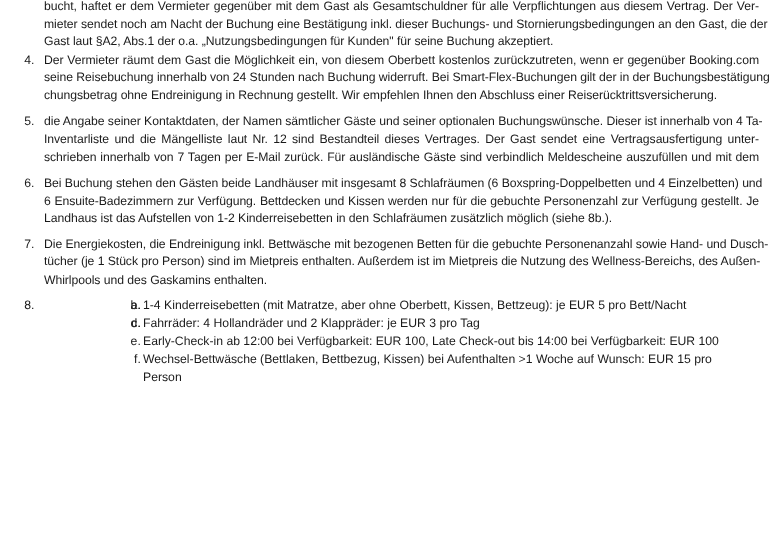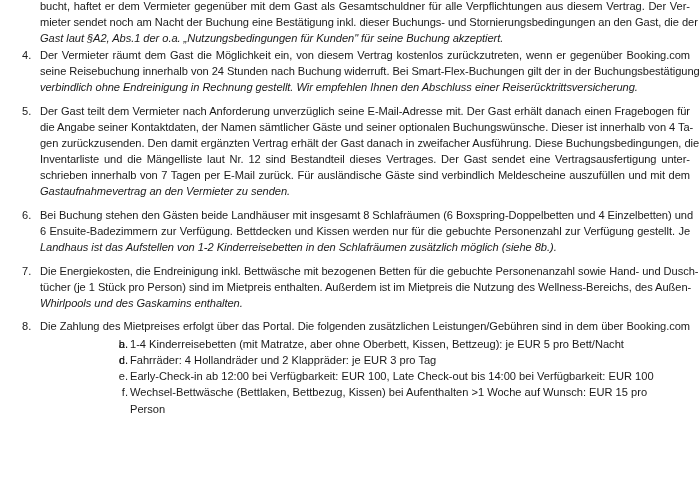--- a/index.html
+++ b/index.html
@@ -95,56 +95,52 @@
   .line {
     display: block;
     text-align: justify;
     text-align-last: justify;
     white-space: nowrap;
   }
   .line.free {
     text-align: left;
     text-align-last: left;
     white-space: normal;
-    font-style: italic;
   }
 </style>
 </head>
 <body>
 
 <div class="page">
 
   <div class="cont-block">
     <p class="para last">
       <span class="line">bucht, haftet er dem Vermieter gegenüber mit dem Gast als Gesamtschuldner für alle Verpflichtungen aus diesem Vertrag. Der Ver-</span>
       <span class="line">mieter sendet noch am Nacht der Buchung eine Bestätigung inkl. dieser Buchungs- und Stornierungsbedingungen an den Gast, die der</span>
       <span class="line free">Gast laut §A2, Abs.1 der o.a. „Nutzungsbedingungen für Kunden" für seine Buchung akzeptiert.</span>
     </p>
   </div>
 
   <div class="num-list">
 
     <div class="num-item">
       <span class="num-marker">4.</span>
       <p class="para last">
-        <span class="line">Der Vermieter räumt dem Gast die Möglichkeit ein, von diesem Vertrag kostenlos zurückzutreten, wenn er gegenüber Booking.com</span>
+        <span class="line">Der Vermieter räumt dem Gast die Möglichkeit ein, von diesem Oberbett kostenlos zurückzutreten, wenn er gegenüber Booking.com</span>
         <span class="line">seine Reisebuchung innerhalb von 24 Stunden nach Buchung widerruft. Bei Smart-Flex-Buchungen gilt der in der Buchungsbestätigung</span>
-        <span class="line free">verbindlich ohne Endreinigung in Rechnung gestellt. Wir empfehlen Ihnen den Abschluss einer Reiserücktrittsversicherung.</span>
+        <span class="line free">chungsbetrag ohne Endreinigung in Rechnung gestellt. Wir empfehlen Ihnen den Abschluss einer Reiserücktrittsversicherung.</span>
       </p>
     </div>
 
     <div class="num-item">
       <span class="num-marker">5.</span>
       <p class="para last">
-        <span class="line">Der Gast teilt dem Vermieter nach Anforderung unverzüglich seine E-Mail-Adresse mit. Der Gast erhält danach einen Fragebogen für</span>
         <span class="line">die Angabe seiner Kontaktdaten, der Namen sämtlicher Gäste und seiner optionalen Buchungswünsche. Dieser ist innerhalb von 4 Ta-</span>
-        <span class="line">gen zurückzusenden. Den damit ergänzten Vertrag erhält der Gast danach in zweifacher Ausführung. Diese Buchungsbedingungen, die</span>
         <span class="line">Inventarliste und die Mängelliste laut Nr. 12 sind Bestandteil dieses Vertrages. Der Gast sendet eine Vertragsausfertigung unter-</span>
         <span class="line">schrieben innerhalb von 7 Tagen per E-Mail zurück. Für ausländische Gäste sind verbindlich Meldescheine auszufüllen und mit dem</span>
-        <span class="line free">Gastaufnahmevertrag an den Vermieter zu senden.</span>
       </p>
     </div>
 
     <div class="num-item">
       <span class="num-marker">6.</span>
       <p class="para last">
         <span class="line">Bei Buchung stehen den Gästen beide Landhäuser mit insgesamt 8 Schlafräumen (6 Boxspring-Doppelbetten und 4 Einzelbetten) und</span>
         <span class="line">6 Ensuite-Badezimmern zur Verfügung. Bettdecken und Kissen werden nur für die gebuchte Personenzahl zur Verfügung gestellt. Je</span>
         <span class="line free">Landhaus ist das Aufstellen von 1-2 Kinderreisebetten in den Schlafräumen zusätzlich möglich (siehe 8b.).</span>
       </p>
@@ -155,21 +151,20 @@
       <p class="para last">
         <span class="line">Die Energiekosten, die Endreinigung inkl. Bettwäsche mit bezogenen Betten für die gebuchte Personenanzahl sowie Hand- und Dusch-</span>
         <span class="line">tücher (je 1 Stück pro Person) sind im Mietpreis enthalten. Außerdem ist im Mietpreis die Nutzung des Wellness-Bereichs, des Außen-</span>
         <span class="line free">Whirlpools und des Gaskamins enthalten.</span>
       </p>
     </div>
 
     <div class="num-item">
       <span class="num-marker">8.</span>
       <p class="para last">
-        <span class="line">Die Zahlung des Mietpreises erfolgt über das Portal. Die folgenden zusätzlichen Leistungen/Gebühren sind in dem über Booking.com</span>
       </p>
 
       <div class="alpha-list">
         <div class="alpha-item">
           <span class="alpha-marker">a.</span>
         </div>
         <div class="alpha-item">
           <span class="alpha-marker">b.</span>
           <span class="alpha-text">1-4 Kinderreisebetten (mit Matratze, aber ohne Oberbett, Kissen, Bettzeug): je EUR 5 pro Bett/Nacht</span>
         </div>

